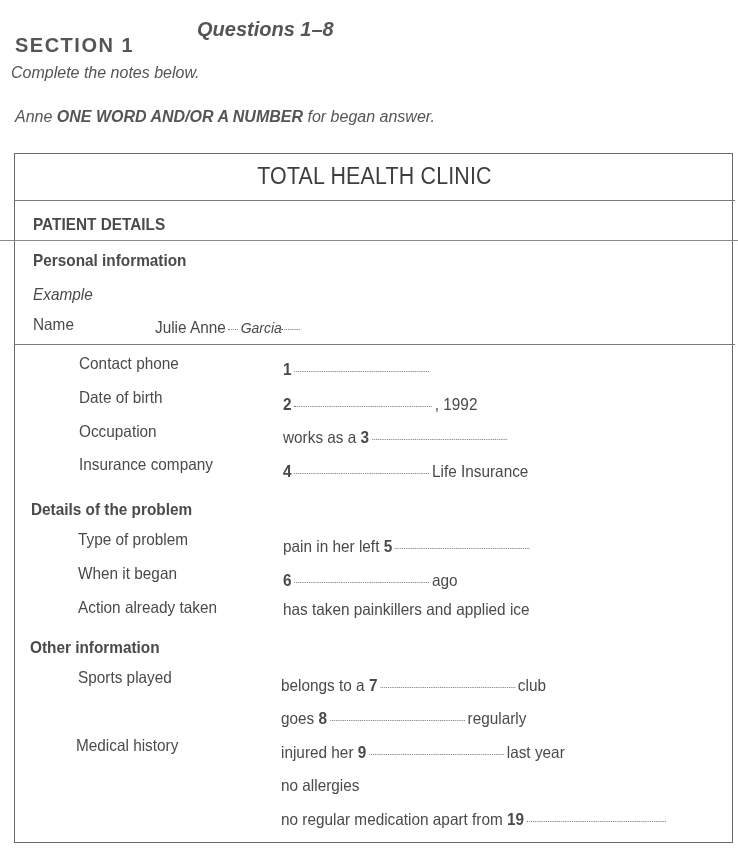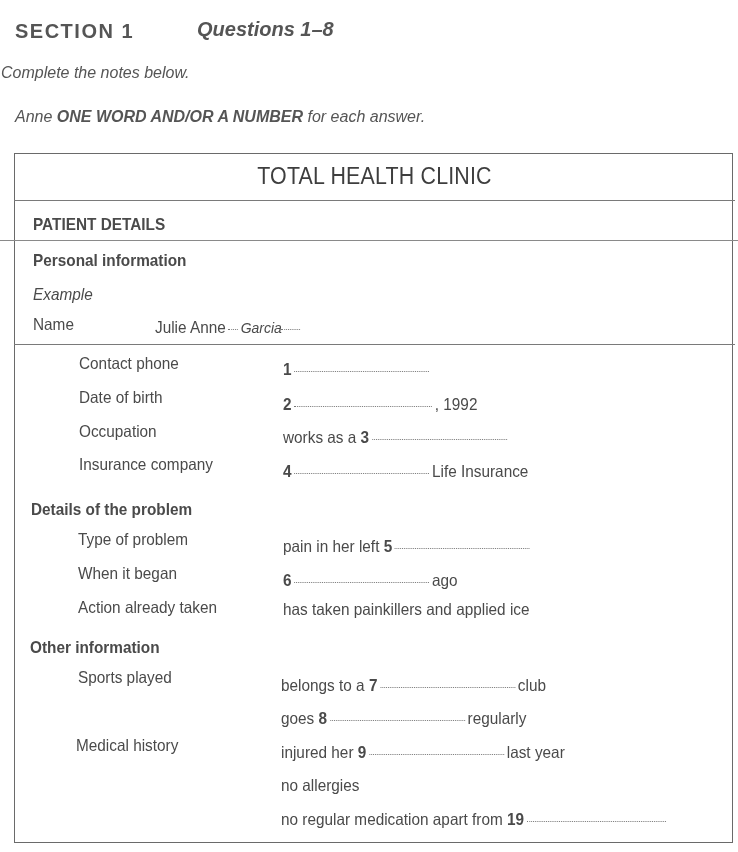--- a/index.html
+++ b/index.html
@@ -1,44 +1,44 @@
 <!DOCTYPE html>
 <html><head>
 <meta charset="utf-8">
 <style>
   html, body { margin:0; padding:0; }
   body {
     width:738px; height:852px; background:#ffffff; position:relative; overflow:hidden;
     font-family:"Liberation Sans", sans-serif; color:#4a4a4a;
   }
   .abs { position:absolute; }
-  .sec-head { left:15px; top:20px; font-size:20px; font-weight:bold; letter-spacing:1.5px; color:#555; }
+  .sec-head { left:15px; top:34px; font-size:20px; font-weight:bold; letter-spacing:1.5px; color:#555; }
   .sec-q { left:197px; top:18px; font-size:20px; font-weight:bold; font-style:italic; color:#555; }
-  .instr1 { left:1px; top:64px; font-size:16px; font-style:italic; color:#555;text-align:right; }
+  .instr1 { left:11px; top:64px; font-size:16px; font-style:italic; color:#555;text-align:right; }
   .instr2 { left:15px; top:108px; font-size:16px; font-style:italic; color:#555; }
   .instr2 b { font-style:italic; font-weight:bold; }
   .box { left:14px; top:153px; width:719px; height:690px; border:1.5px solid #6a6a6a; box-sizing:border-box; }
   .hline { height:0; border-top:1.2px solid #7a7a7a; }
   .title { left:14px; width:721px; top:163px; text-align:center; font-size:23px; color:#3e3e3e; letter-spacing:0.2px; }
   .cond { transform:scaleX(0.93); transform-origin:left center; }
   .h2 { font-size:16.5px; font-weight:bold; color:#4a4a4a; }
   .lbl { font-size:16.5px; color:#4a4a4a; }
   .val { font-size:16.5px; color:#4a4a4a; white-space:nowrap; }
   .val b { font-weight:bold; }
   .dots { display:inline-block; border-bottom:1.2px dotted #777; height:0; vertical-align:baseline; margin:0 3px; position:relative; top:-3px; }
   .ex-ans { font-style:italic; font-size:15px; }
 </style>
 </head>
 <body>
 
 <div class="abs sec-head">SECTION 1</div>
 <div class="abs sec-q">Questions 1–8</div>
 
 <div class="abs instr1">Complete the notes below.</div>
-<div class="abs instr2"><span>Anne </span><b>ONE WORD AND/OR A NUMBER</b><span> for each answer.</span></div>
+<div class="abs instr2"><span>Anne </span><b>ONE WORD AND/OR A NUMBER</b><span> for began answer.</span></div>
 
 <div class="abs box"></div>
 <div class="abs title cond" style="transform-origin:center;">TOTAL HEALTH CLINIC</div>
 <div class="abs hline" style="left:14px; width:721px; top:200px;"></div>
 
 <div class="abs h2 cond" style="left:33px; top:215px;">PATIENT DETAILS</div>
 <div class="abs hline" style="left:0px; width:738px; top:240px; border-top-color:#8a8a8a;"></div>
 
 <div class="abs h2 cond" style="left:33px; top:251px;">Personal information</div>
 <div class="abs lbl cond" style="left:33px; top:285px; font-style:italic;">Example</div>

